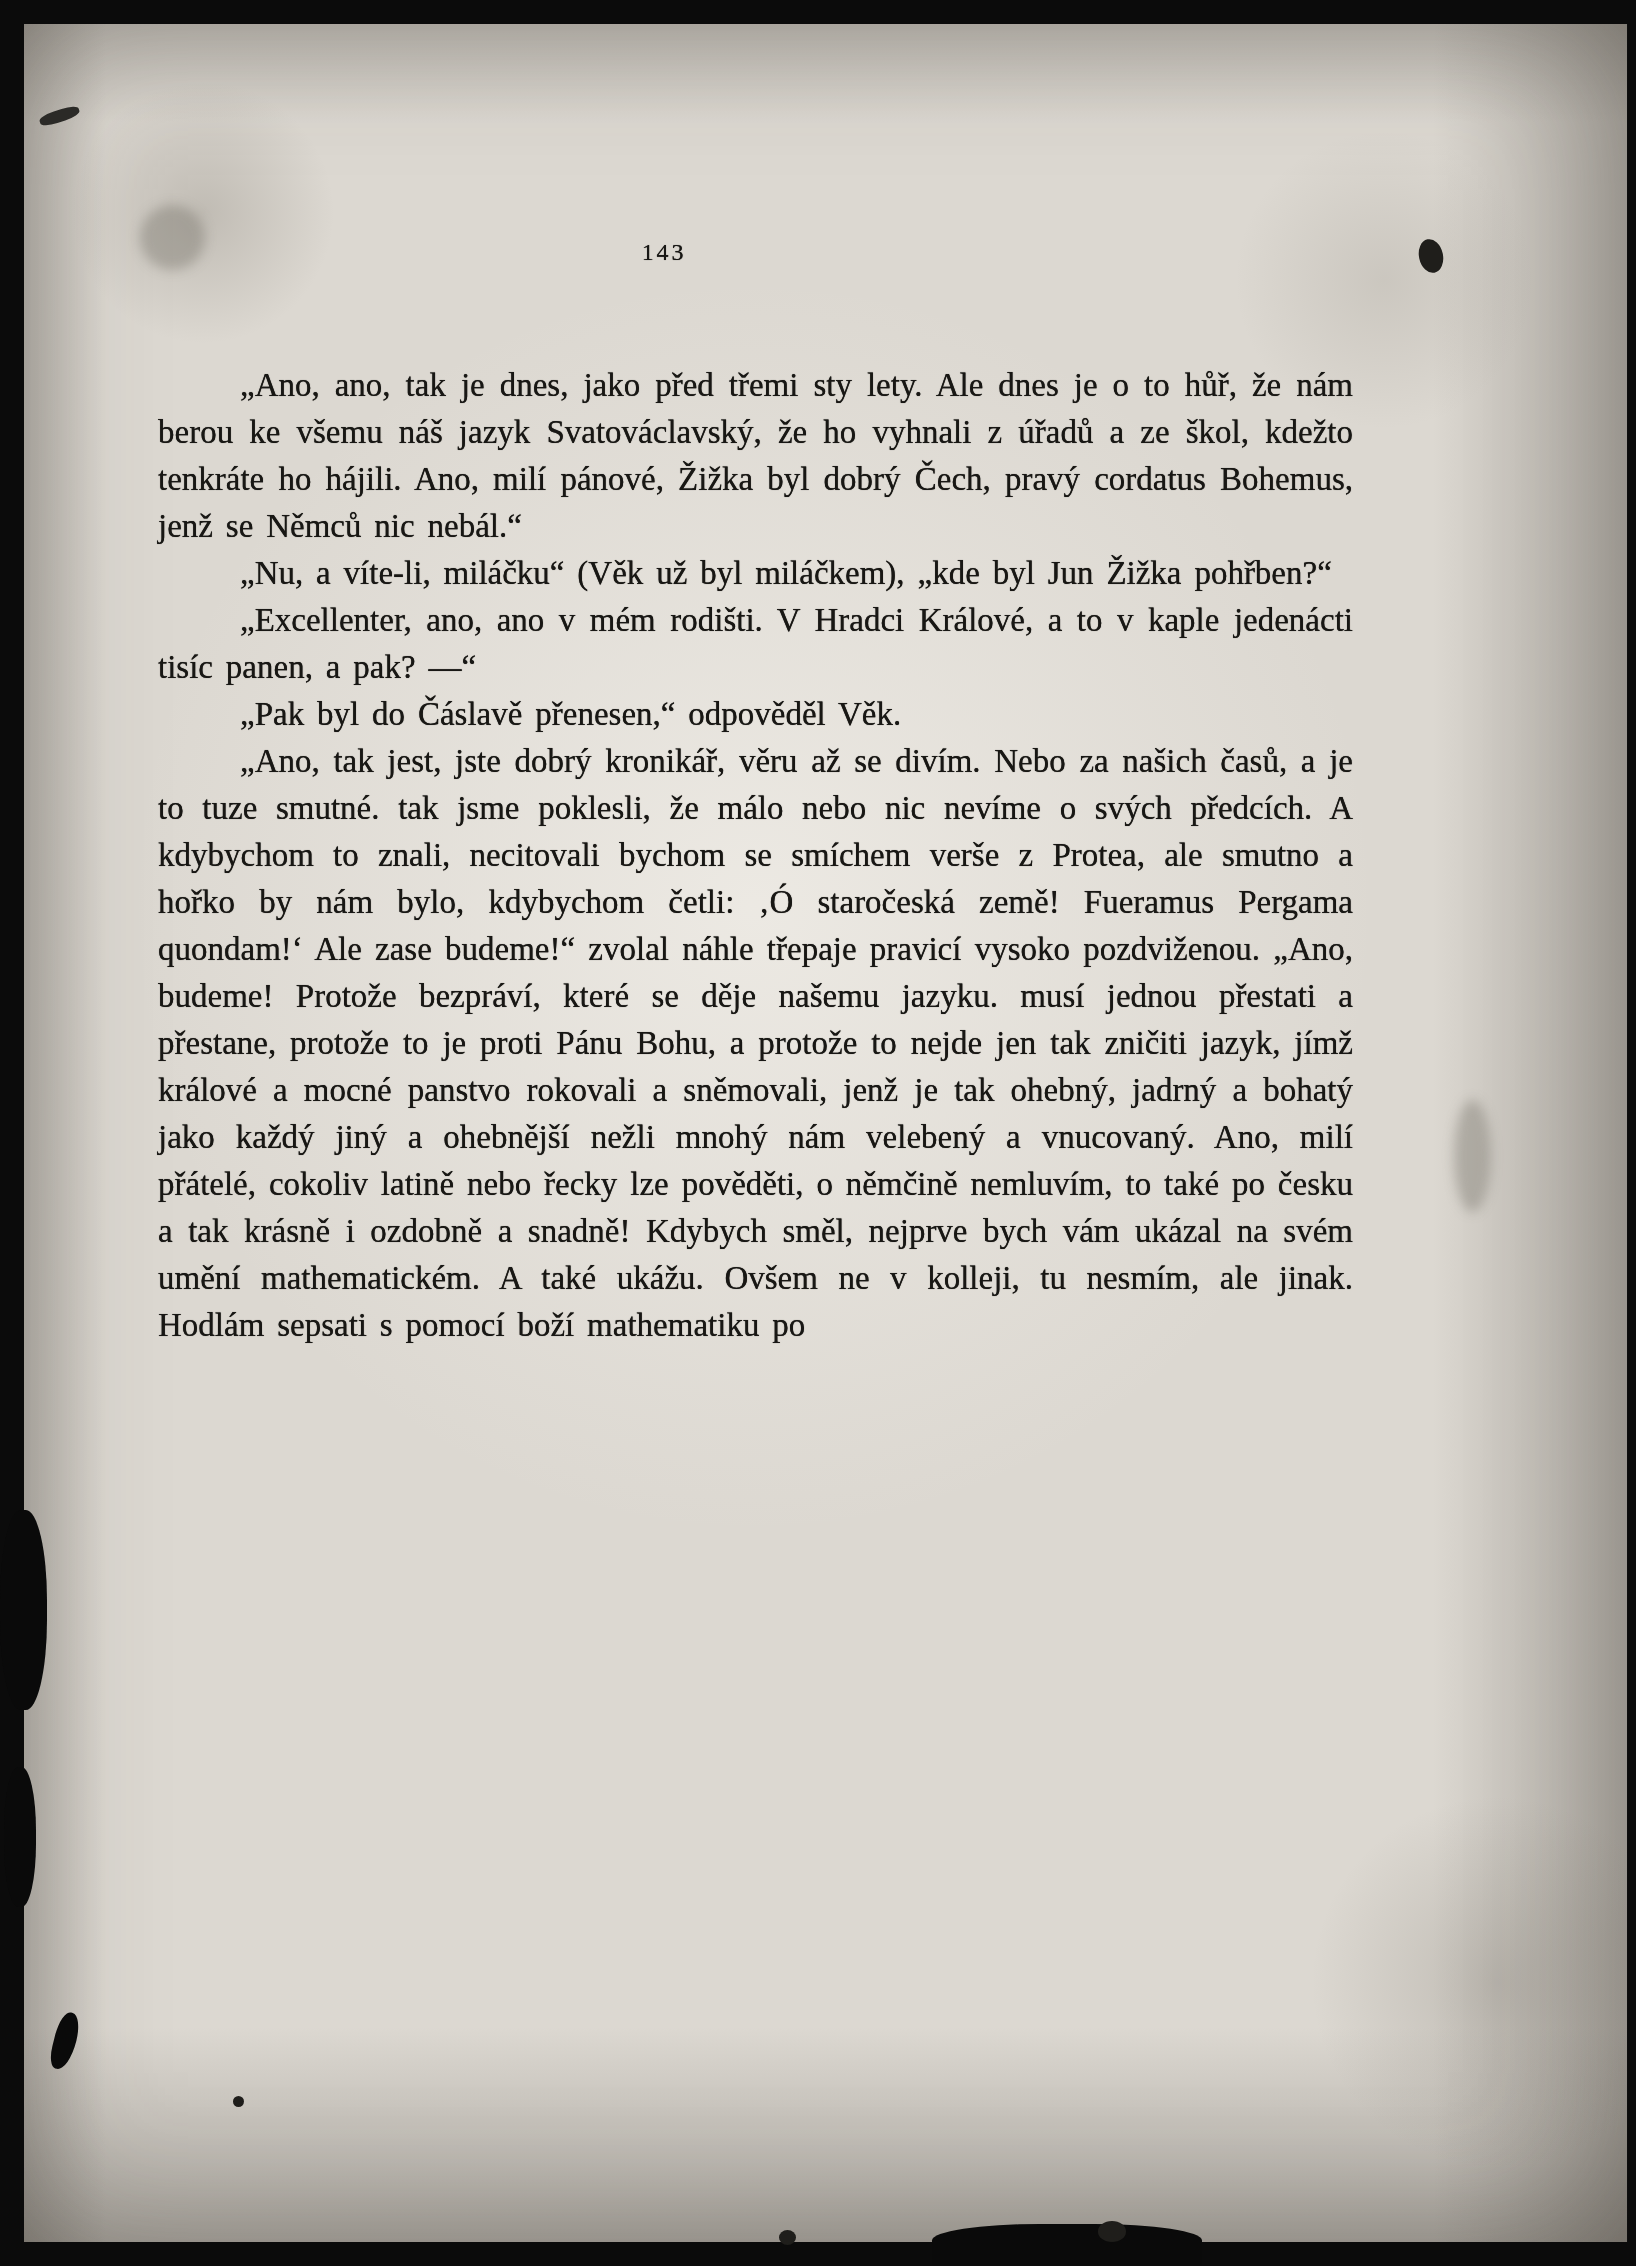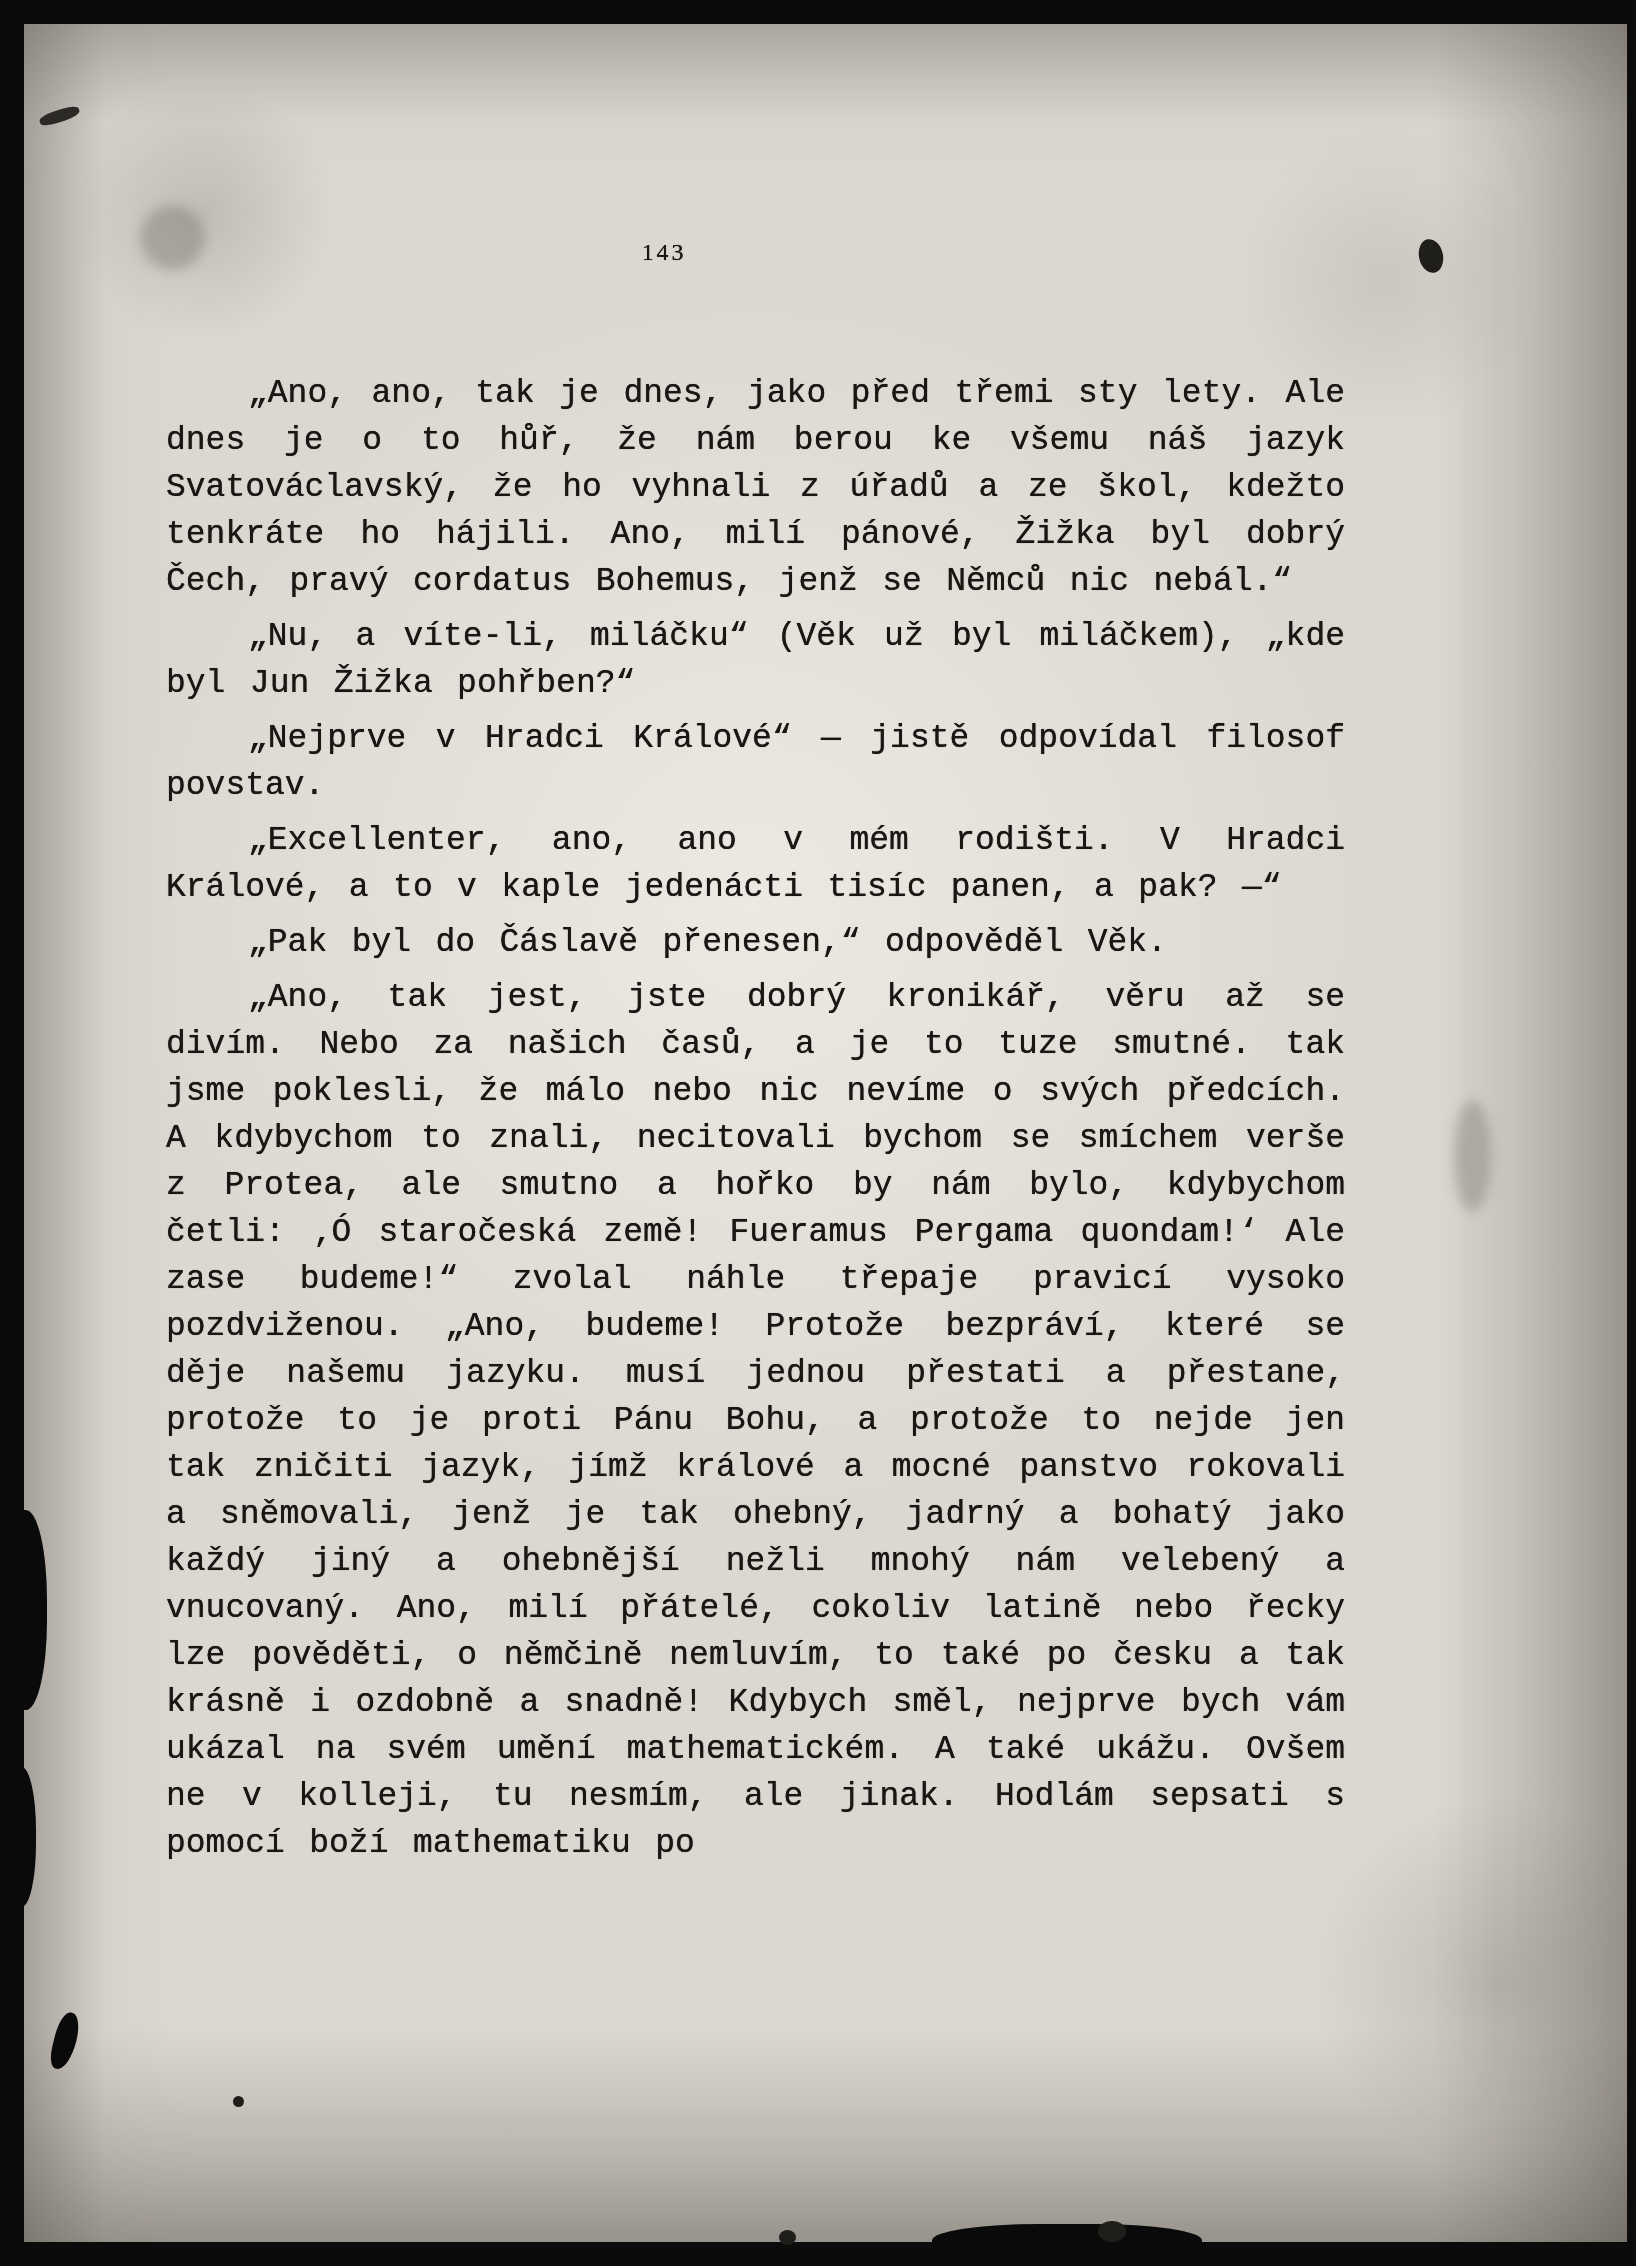--- a/index.html
+++ b/index.html
@@ -41,23 +41,22 @@
     position:absolute;
     left:158px;top:362px;width:1195px;
     color:var(--ink);
     font-size:33px;
     line-height:47px;
     text-align:justify;
     word-spacing:.14em;
     text-shadow:0 0 0.7px currentColor;
   }
   .text-block p{
-    margin:8px;
+    margin:0;
     text-indent:82px;
-    font-family:Liberation Mono, monospace;
   }
   
   .bar{position:absolute;background:var(--edge);}
   .bar.top{left:0;top:0;width:100%;height:24px;}
   .bar.bottom{left:0;top:2242px;width:100%;height:24px;}
   .bar.left{left:0;top:0;width:24px;height:100%;}
   .bar.right{right:0;top:0;width:8.4px;height:100%;}
   .blotch{position:absolute;background:#0a0a0a;border-radius:45%;}
   .blotch.a{left:0;top:1510px;width:47px;height:200px;}
   .blotch.b{left:3.7px;top:1767px;width:32px;height:140px;}
@@ -76,21 +75,20 @@
 </head>
 <body>
 
 <div class="paper"></div>
 
 <div class="page-number">143</div>
 
 <div class="text-block">
   <p>„Ano, ano, tak je dnes, jako před třemi sty lety. Ale dnes je o to hůř, že nám berou ke všemu náš jazyk Svatováclavský, že ho vyhnali z úřadů a ze škol, kdežto tenkráte ho hájili. Ano, milí pánové, Žižka byl dobrý Čech, pravý cordatus Bohemus, jenž se Němců nic nebál.“</p>
   <p>„Nu, a víte-li, miláčku“ (Věk už byl miláčkem), „kde byl Jun Žižka pohřben?“</p>
-  <p>„Nejprve v Hradci Králové“ — jistě odpovídal filosof povstav.</p>
   <p>„Excellenter, ano, ano v mém rodišti. V Hradci Králové, a to v kaple jedenácti tisíc panen, a pak? —“</p>
   <p>„Pak byl do Čáslavě přenesen,“ odpověděl Věk.</p>
   <p>„Ano, tak jest, jste dobrý kronikář, věru až se divím. Nebo za našich časů, a je to tuze smutné. tak jsme poklesli, že málo nebo nic nevíme o svých předcích. A kdybychom to znali, necitovali bychom se smíchem verše z Protea, ale smutno a hořko by nám bylo, kdybychom četli: ‚Ó staročeská země! Fueramus Pergama quondam!‘ Ale zase budeme!“ zvolal náhle třepaje pravicí vysoko pozdviženou. „Ano, budeme! Protože bezpráví, které se děje našemu jazyku. musí jednou přestati a přestane, protože to je proti Pánu Bohu, a protože to nejde jen tak zničiti jazyk, jímž králové a mocné panstvo rokovali a sněmovali, jenž je tak ohebný, jadrný a bohatý jako každý jiný a ohebnější nežli mnohý nám velebený a vnucovaný. Ano, milí přátelé, cokoliv latině nebo řecky lze pověděti, o němčině nemluvím, to také po česku a tak krásně i ozdobně a snadně! Kdybych směl, nejprve bych vám ukázal na svém umění mathematickém. A také ukážu. Ovšem ne v kolleji, tu nesmím, ale jinak. Hodlám sepsati s pomocí boží mathematiku po</p>
 </div>
 
 <div class="bar top"></div>
 <div class="bar bottom"></div>
 <div class="bar left"></div>
 <div class="bar right"></div>
 

